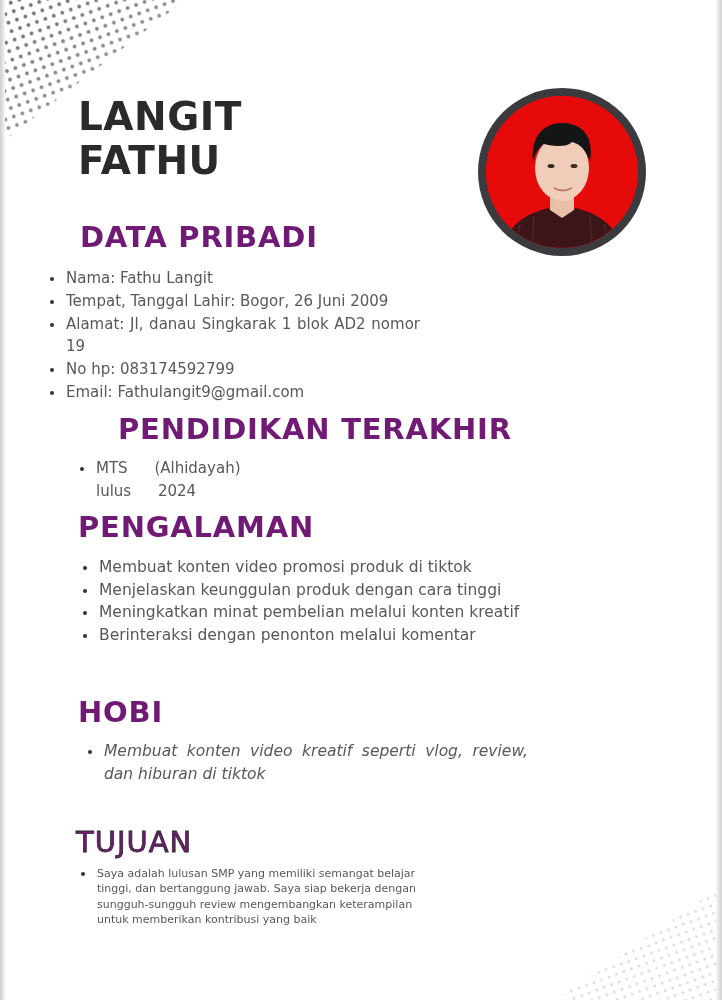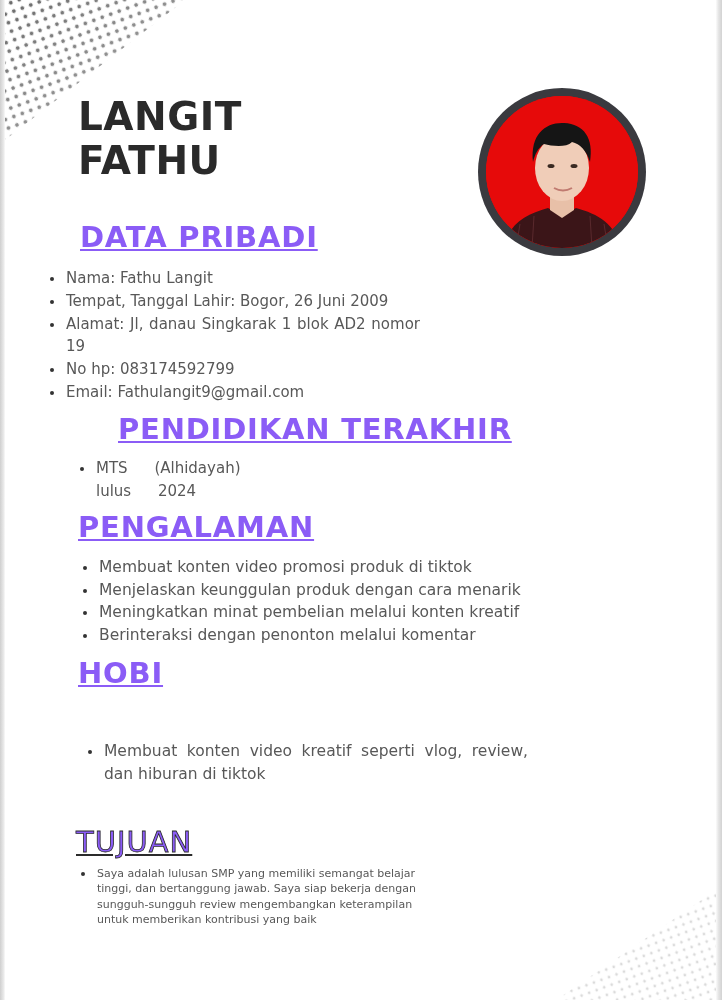--- a/index.html
+++ b/index.html
@@ -10,44 +10,44 @@
     .edge-right { position: absolute; right: 0; top: 0; width: 6px; height: 1000px; background: linear-gradient(to left, #d2d2d2, #e6e6e6 60%, #fbfbfb); }
 
     .dots-top { position: absolute; left: 5px; top: 0; width: 180px; height: 140px; overflow: hidden; }
     .dots-bottom { position: absolute; right: 6px; bottom: 0; width: 160px; height: 110px; overflow: hidden; opacity: 0.35; }
 
     .name { position: absolute; left: 78px; top: 95px; font-family: "DejaVu Sans", sans-serif; font-weight: bold; font-size: 39px; line-height: 44px; color: #2a2a2a; letter-spacing: 0.5px; }
 
     .photo-frame { position: absolute; left: 478px; top: 88px; width: 168px; height: 168px; border-radius: 50%; background: #3a3a3f; padding: 8px; }
     .photo { width: 152px; height: 152px; border-radius: 50%; overflow: hidden; position: relative; background: #e60a0a; }
 
-    .heading { position: absolute; font-family: "DejaVu Sans", sans-serif; font-weight: bold; color: #8b5cf6; letter-spacing: 0.8px; text-decoration: underline; }
+    .heading { position: absolute; font-family: "DejaVu Sans", sans-serif; font-weight: bold; color: #701a75; letter-spacing: 0.8px; }
     .h-data { left: 80px; top: 220px; font-size: 29px; }
     .h-pend { left: 78px; top: 412px; font-size: 29px; margin-left: 40px; }
     .h-peng { left: 78px; top: 510px; font-size: 29px; }
-    .h-hobi { left: 78px; top: 656px; font-size: 29px; }
+    .h-hobi { left: 78px; top: 695px; font-size: 29px; }
     .h-tuj  { left: 76px; top: 825px; font-size: 29px; font-weight: normal; -webkit-text-stroke: 0.8px #2b2b2b; letter-spacing: 1px; }
 
     ul.list { position: absolute; list-style: none; font-family: "DejaVu Sans", sans-serif; color: #585858; }
     ul.list li { position: relative; padding-left: 18px; }
     ul.list li::before { content: ""; position: absolute; left: 2px; width: 4px; height: 4px; border-radius: 50%; background: #333; }
 
     .l-data { left: 48px; top: 267px; width: 372px; font-size: 15px; line-height: 22.8px; }
     .l-data li::before { top: 10px; }
     .l-data li { text-align: justify; }
 
     .l-pend { left: 78px; top: 457px; width: 220px; font-size: 15px; line-height: 22.5px; }
     .l-pend li::before { top: 10px; }
     .l-pend li { word-spacing: 22px; }
 
     .l-peng { left: 81px; top: 556px; width: 442px; font-size: 15.5px; line-height: 22.6px; }
     .l-peng li::before { top: 10px; }
     .l-peng li { text-align: justify; }
 
-    .l-hobi { left: 86px; top: 740px; width: 442px; font-size: 15.5px; line-height: 22.6px; }
+    .l-hobi { left: 86px; top: 740px; width: 442px; font-size: 15.5px; line-height: 22.6px; font-style: italic; }
     .l-hobi li::before { top: 10px; }
     .l-hobi li { text-align: justify; }
 
     .l-tuj { left: 79px; top: 866px; width: 345px; font-size: 11px; line-height: 15.3px; color: #5c5c5c; }
     .l-tuj li { padding-left: 17px; }
     .l-tuj li::before { top: 6px; width: 3.5px; height: 3.5px; }
   </style>
 </head>
 <body>
 
@@ -124,21 +124,21 @@
 </ul>
 
 <div class="heading h-pend">PENDIDIKAN TERAKHIR</div>
 <ul class="list l-pend">
   <li>MTS (Alhidayah) lulus 2024</li>
 </ul>
 
 <div class="heading h-peng">PENGALAMAN</div>
 <ul class="list l-peng">
   <li>Membuat konten video promosi produk di  tiktok</li>
-  <li>Menjelaskan keunggulan produk dengan cara menarik</li>
+  <li>Menjelaskan keunggulan produk dengan cara tinggi</li>
   <li>Meningkatkan minat pembelian melalui konten kreatif</li>
   <li>Berinteraksi dengan penonton melalui komentar</li>
 </ul>
 
 <div class="heading h-hobi">HOBI</div>
 <ul class="list l-hobi">
   <li>Membuat konten video kreatif seperti vlog, review, dan hiburan di tiktok</li>
 </ul>
 
 <div class="heading h-tuj">TUJUAN</div>

